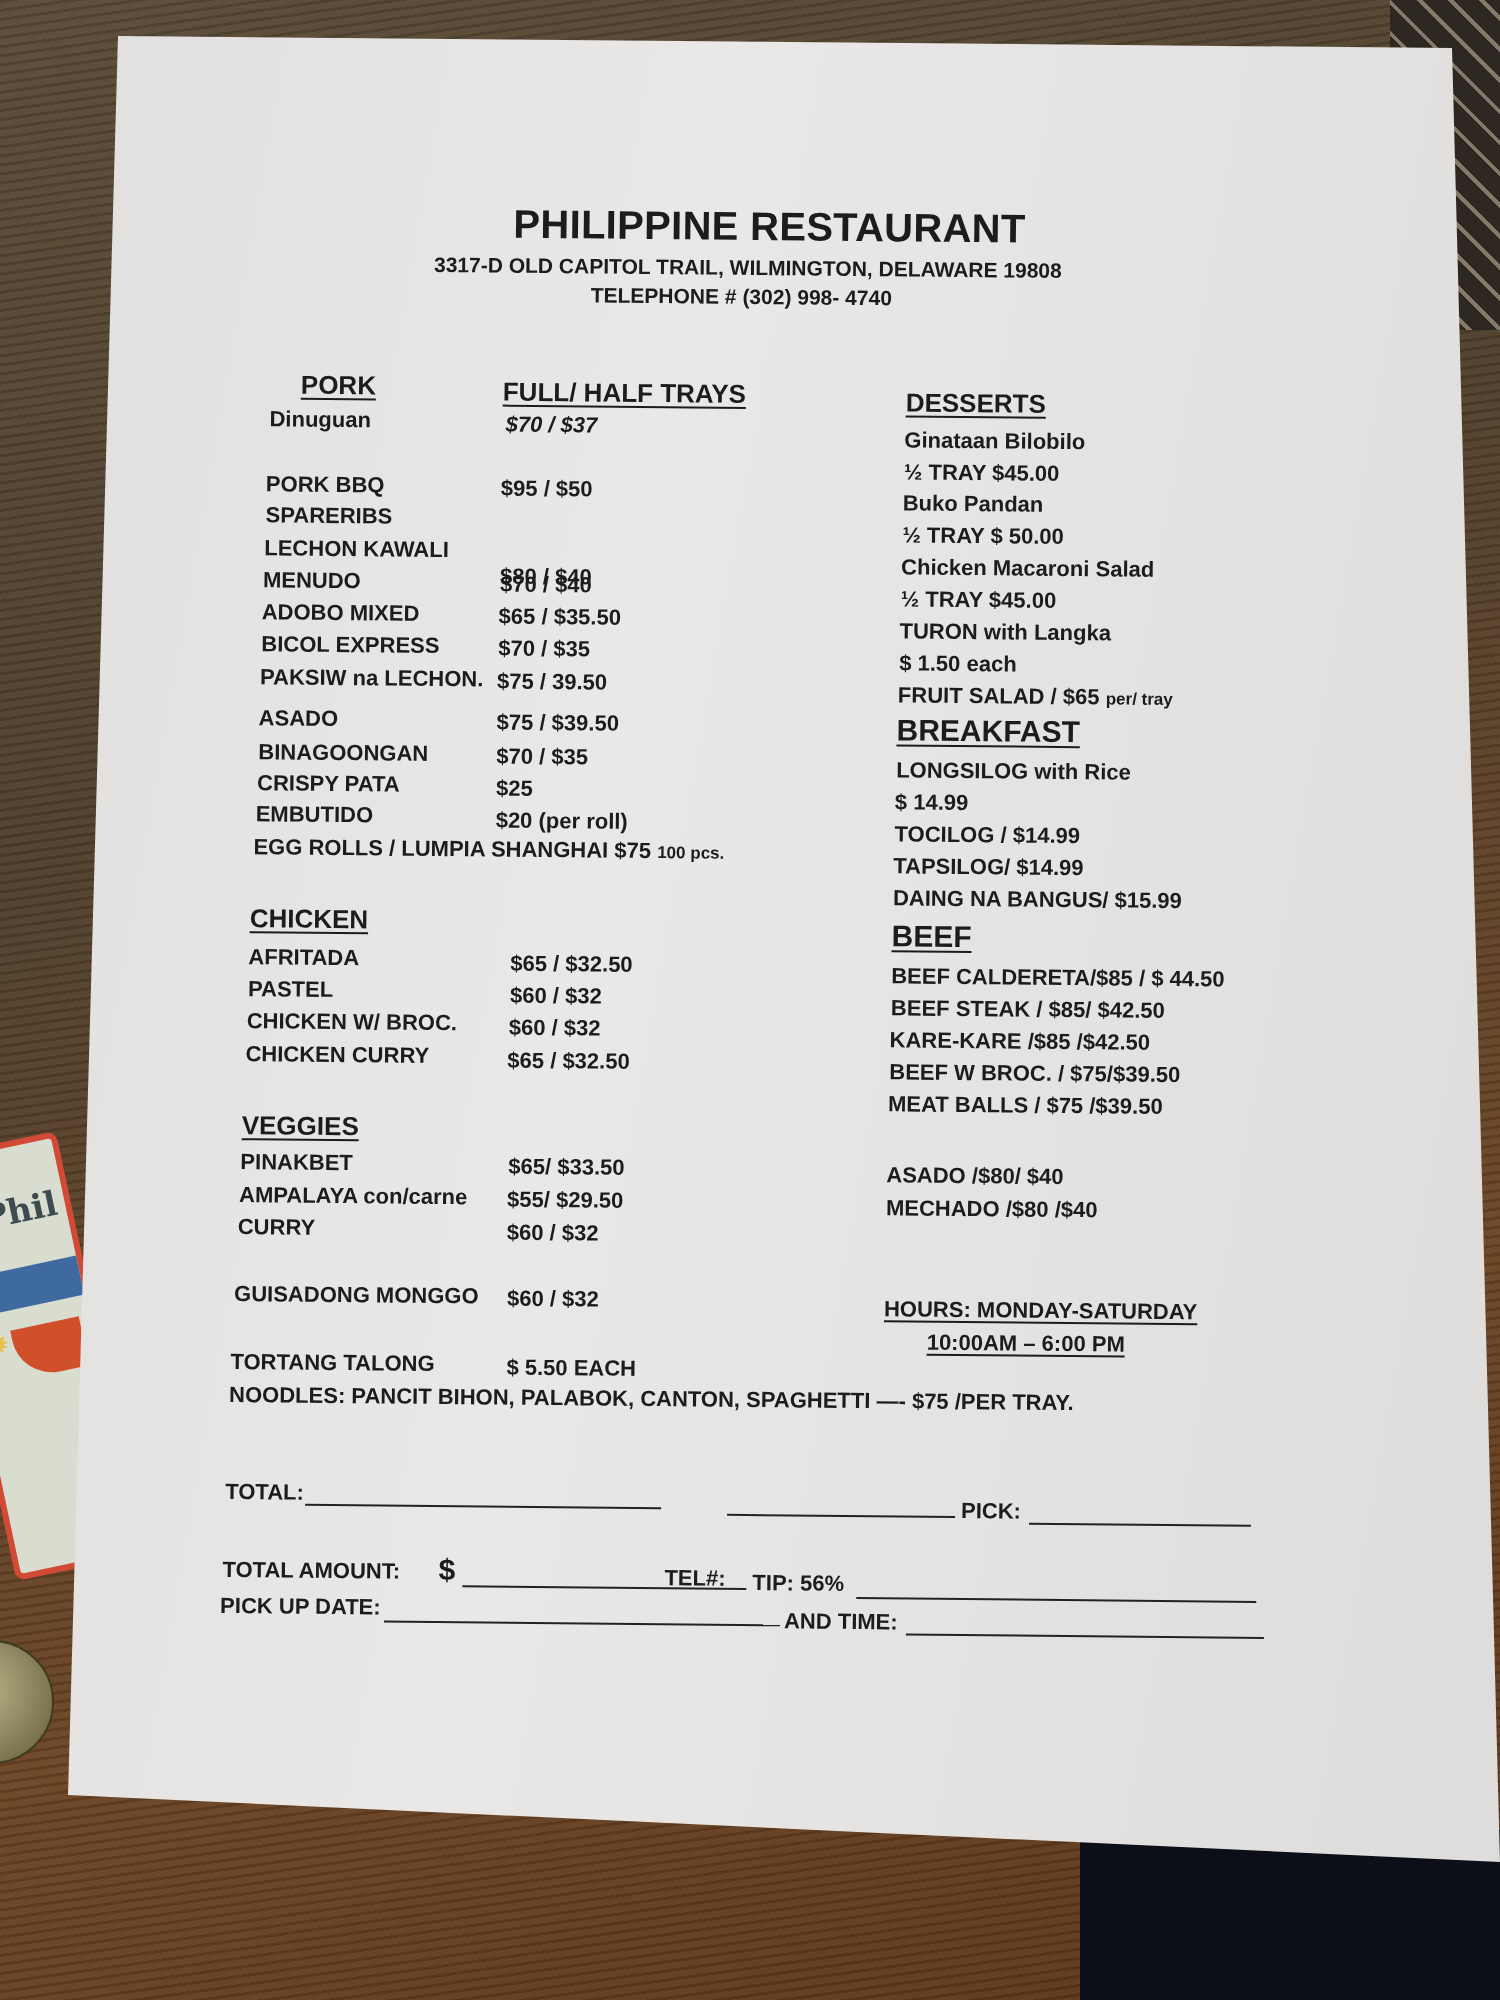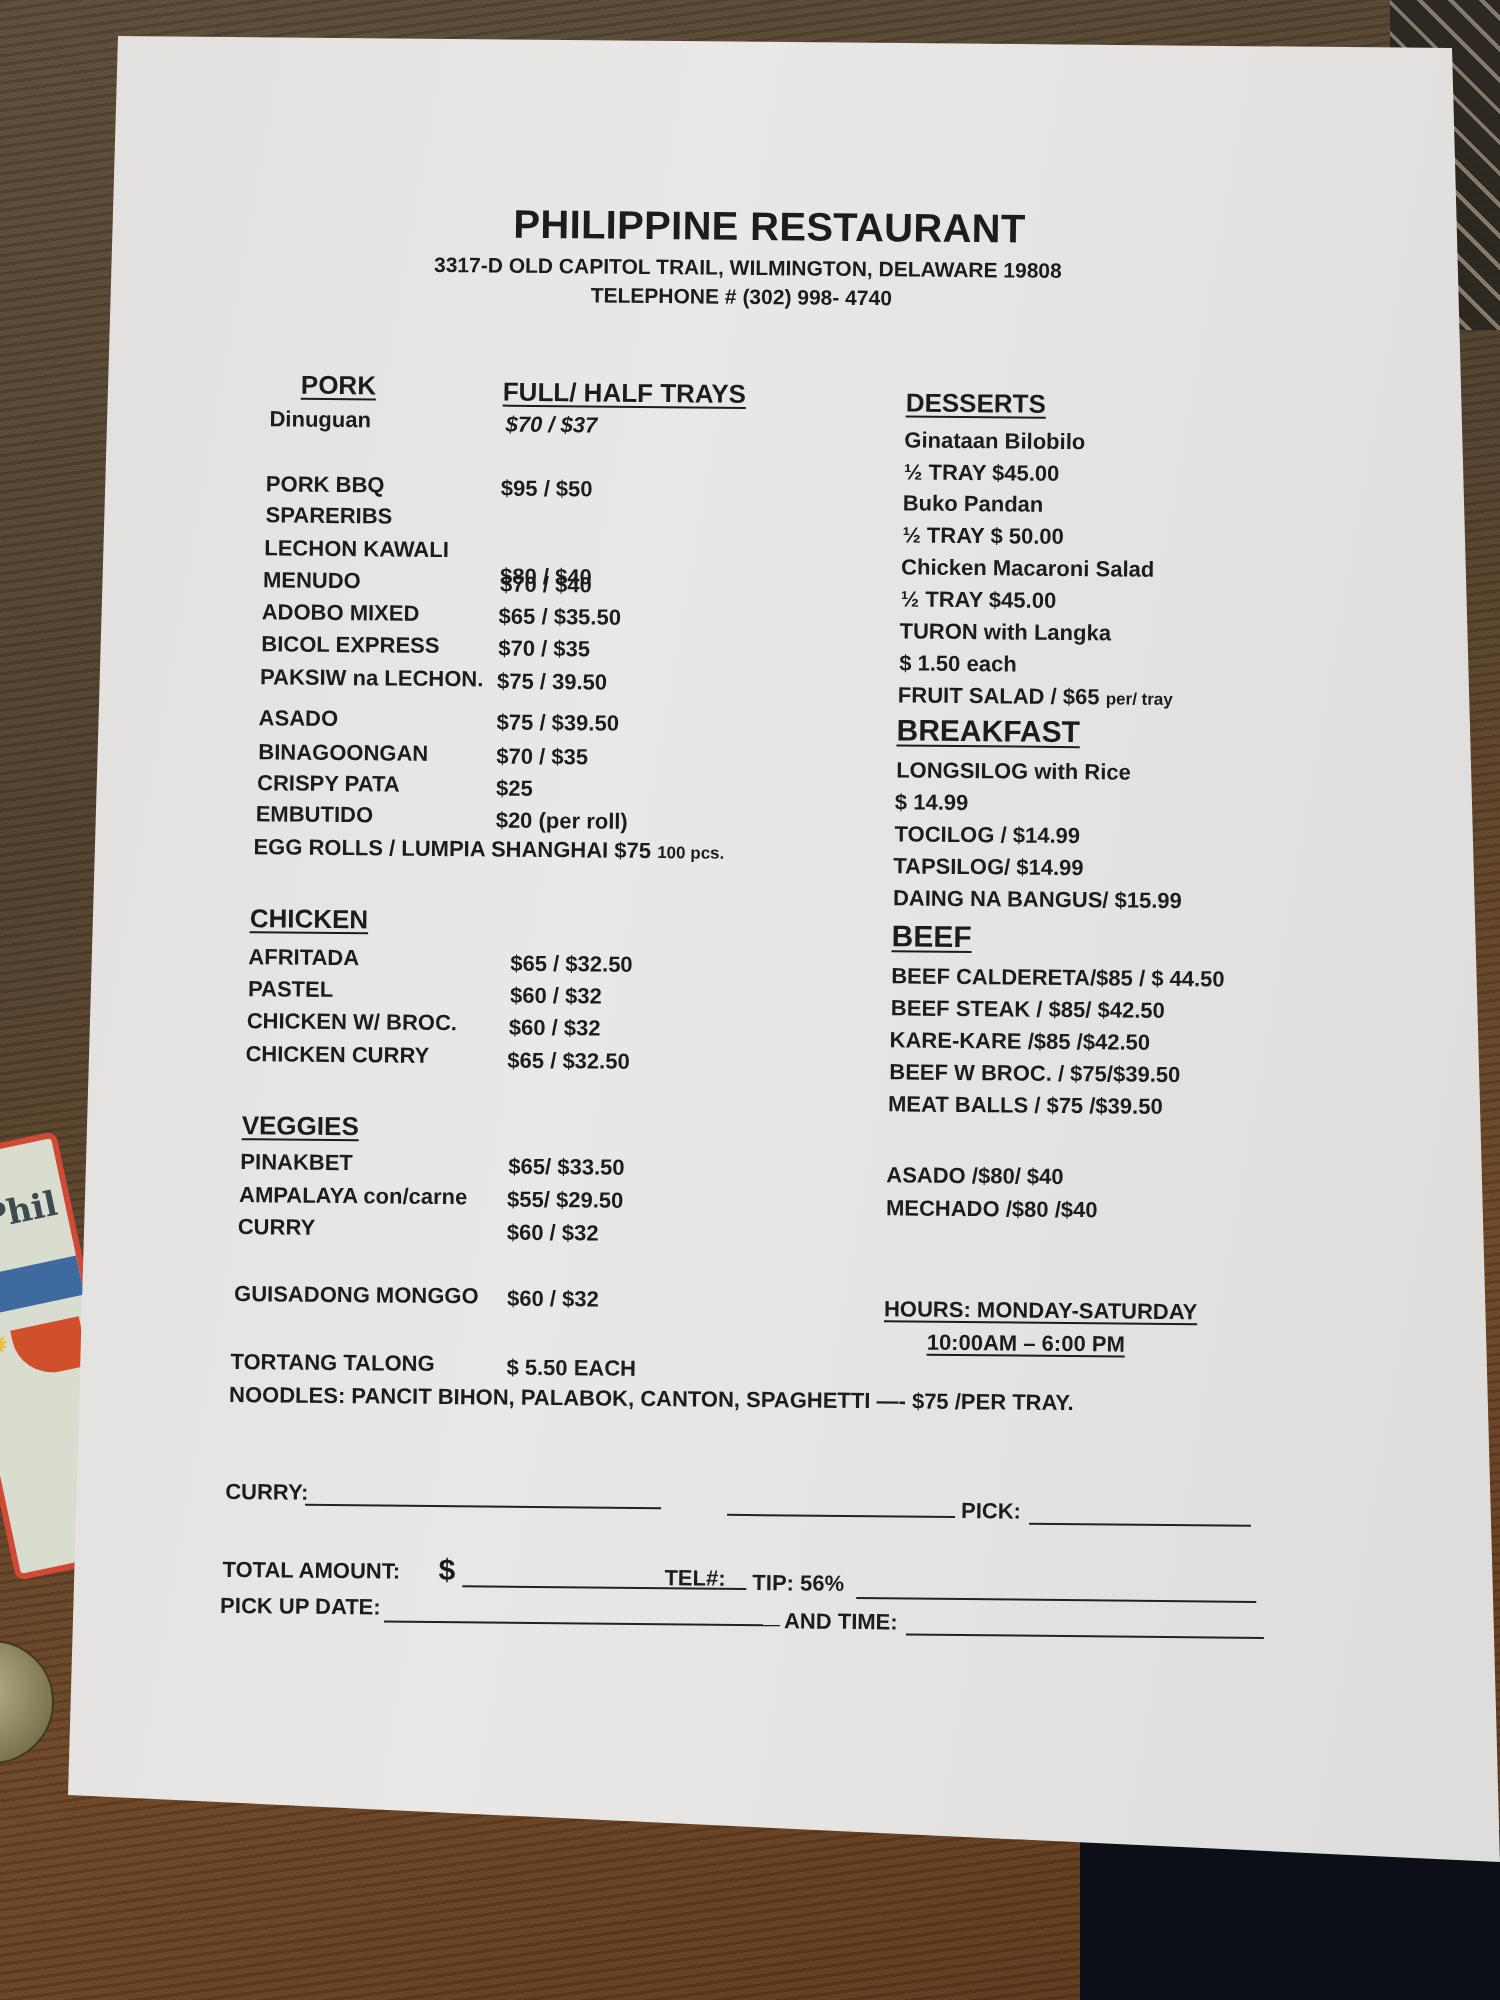--- a/index.html
+++ b/index.html
@@ -199,21 +199,21 @@
     <div class="t item" style="left:890px; top:1060px;">BEEF W BROC. / $75/$39.50</div>
     <div class="t item" style="left:889px; top:1092px;">MEAT BALLS / $75 /$39.50</div>
     <div class="t item" style="left:888px; top:1163px;">ASADO     /$80/ $40</div>
     <div class="t item" style="left:888px; top:1196px;">MECHADO  /$80 /$40</div>
   </div>
 
   <div class="t hours" style="left:887px; top:1297px;">HOURS: MONDAY-SATURDAY</div>
   <div class="t hours" style="left:930px; top:1330px;">10:00AM – 6:00 PM</div>
 
   <div>
-    <div class="t form-label" style="left:230px; top:1486px;">CURRY:</div>
+    <div class="t form-label" style="left:230px; top:1486px;">TOTAL:</div>
     <div class="line" style="left:310px; top:1508px; width:356px;"></div>
     <div class="t form-label" style="left:670px; top:1568px;">TEL#:</div>
     <div class="line" style="left:732px; top:1514px; width:228px;"></div>
     <div class="t form-label" style="left:966px; top:1498px;">PICK:</div>
     <div class="line" style="left:1034px; top:1520px; width:222px;"></div>
 
     <div class="t form-label" style="left:228px; top:1564px;">TOTAL AMOUNT:</div>
     <div class="t" style="left:444px; top:1558px; font-size:30px;">$</div>
     <div class="line" style="left:468px; top:1588px; width:284px;"></div>
     <div class="t form-label" style="left:758px; top:1572px;">TIP: 56%</div>

